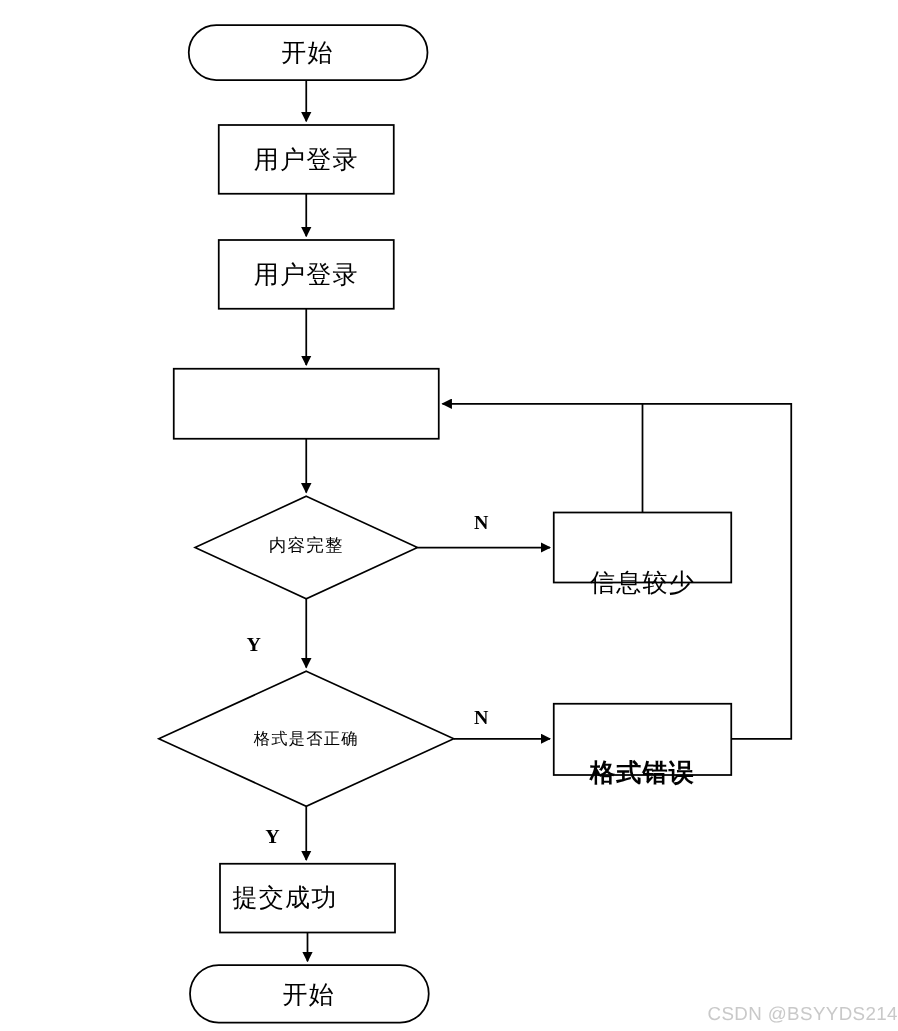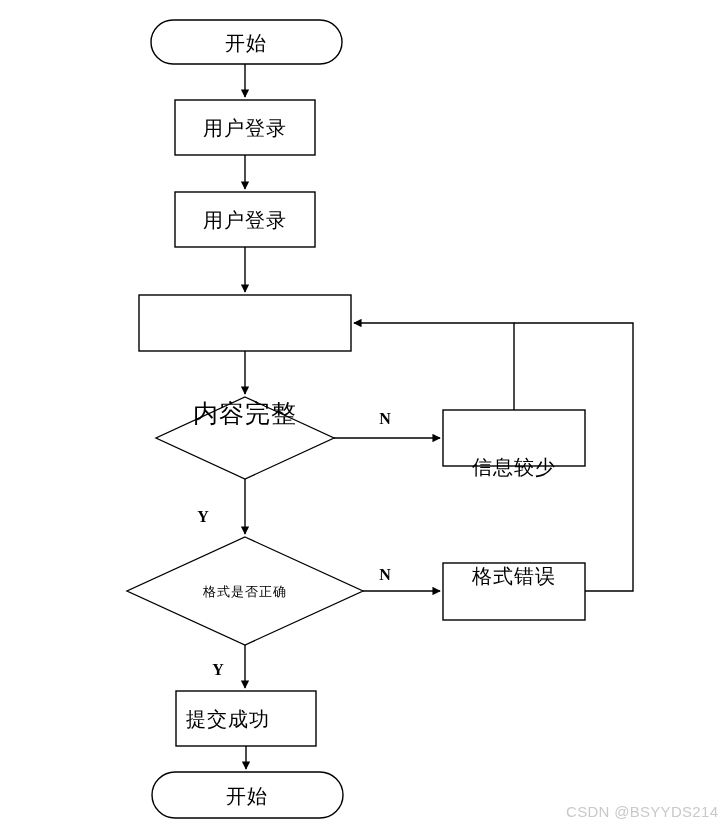--- a/index.html
+++ b/index.html
@@ -125,27 +125,27 @@
     <path class="conn" d="M 246 746 L 246 769" marker-end="url(#arrow)"></path>
   </svg>
 
   <div class="node-label" style="left:246px; top:43px;">开始</div>
 
   <div class="node-label" style="left:245px; top:128px;">用户登录</div>
 
   <div class="node-label" style="left:245px; top:220px;">用户登录</div>
 
 
-  <div class="node-label" style="left:245px; top:413px; font-size:25px;">内容完整</div>
+  <div class="node-label" style="left:245px; top:438px; font-size:14px;">内容完整</div>
 
   <div class="node-label" style="left:514px; top:439px;margin-top:28px;">信息较少</div>
 
   <div class="node-label" style="left:245px; top:591px; font-size:13px;">格式是否正确</div>
 
-  <div class="node-label" style="left:514px; top:576px;">格式错误</div>
+  <div class="node-label" style="left:514px; top:619px;font-weight:bold;">格式错误</div>
 
   <div class="node-label" style="left:228px; top:719px;">提交成功</div>
 
   <div class="node-label" style="left:247px; top:796px;">开始</div>
 
   <div class="branch-label" style="left:385px; top:419px;">N</div>
 
   <div class="branch-label" style="left:203px; top:517px;">Y</div>
 
   <div class="branch-label" style="left:385px; top:575px;">N</div>

